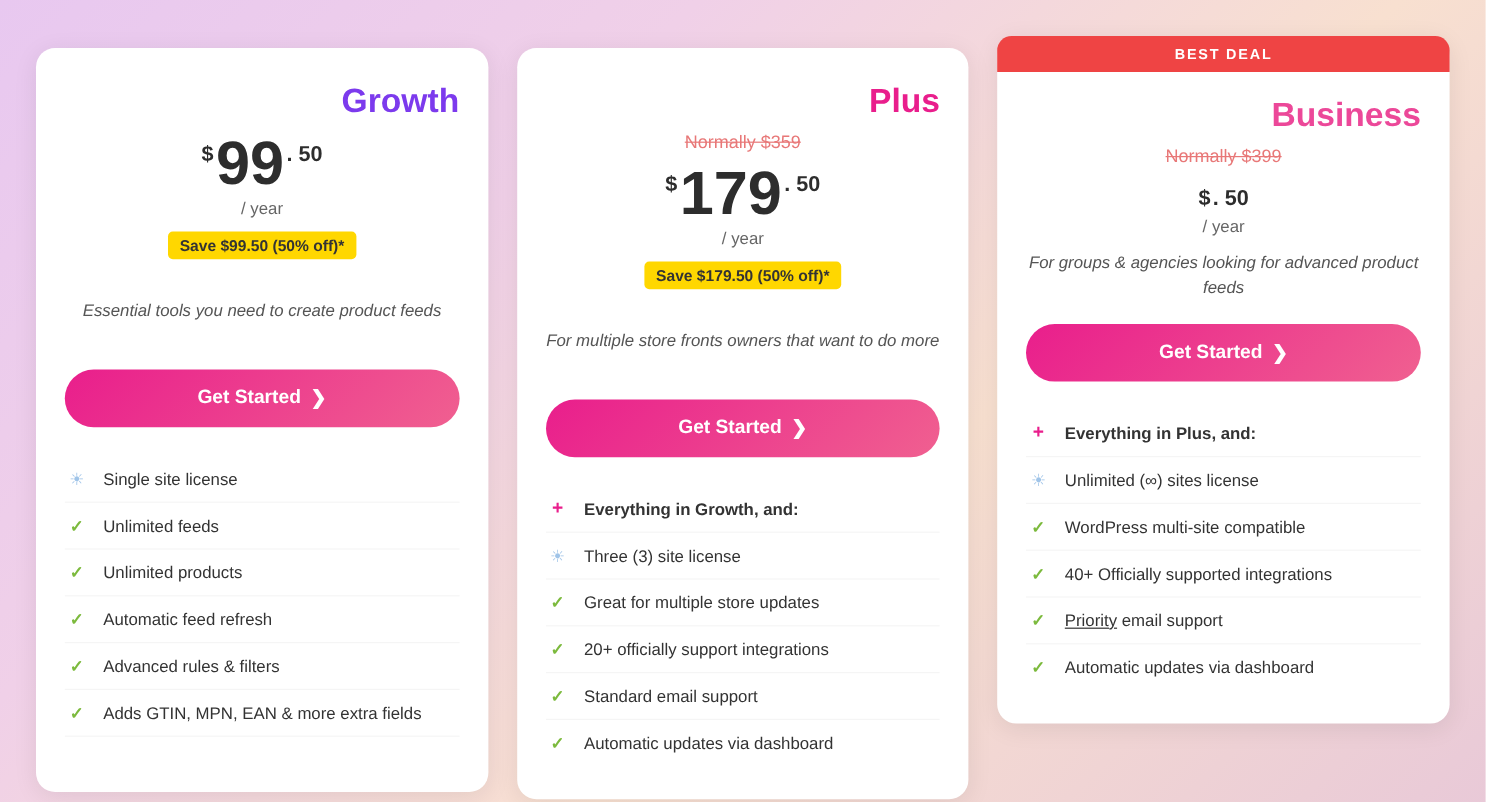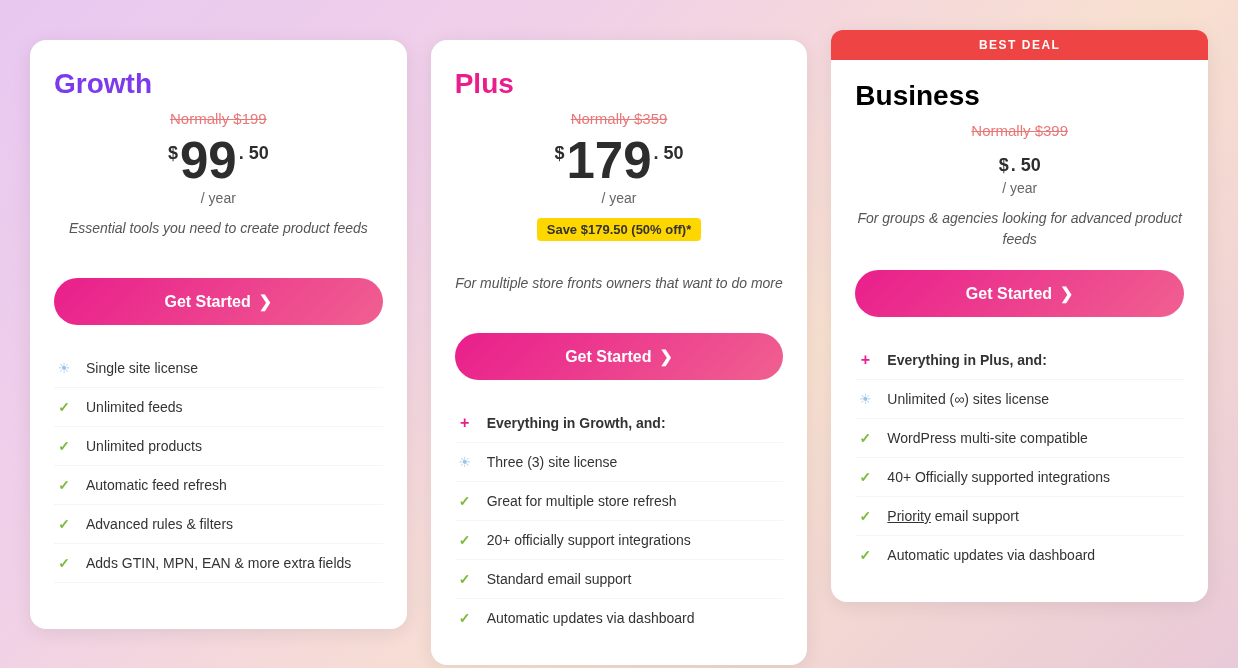--- a/index.html
+++ b/index.html
@@ -36,28 +36,28 @@
       color: white;
       text-align: center;
       font-size: 12px;
       font-weight: 600;
       letter-spacing: 1.5px;
       padding: 8px;
       border-radius: 12px 12px 0 0;
       margin: -28px -24px 20px -24px;
     }
     .plan-title {
-      text-align: left;
+      text-align: right;
       font-size: 28px;
       font-weight: 700;
       margin-bottom: 10px;
     }
     .plan-title.growth { color: #7c3aed; }
     .plan-title.plus { color: #e91e8c; }
-    .plan-title.business { color: #000000; }
+    .plan-title.business { color: #ec4899; }
     .original-price {
       text-align: center;
       color: #e87878;
       text-decoration: line-through;
       font-size: 15px;
       margin-bottom: 8px;
     }
     .price-row {
       display: flex;
       align-items: flex-start;
@@ -158,27 +158,29 @@
     .underline-feature {
       text-decoration: underline;
     }
   </style>
 </head>
 <body>
 
 <div class="pricing-container">
 <div class="plan-card">
       <div class="plan-title growth">Growth</div>
-      <div class="original-price">Normally $199</div>
       <div class="price-row">
     <span class="price-dollar">$</span>
     <span class="price-main">99</span>
     <span class="price-cents">. 50</span>
   </div>
       <div class="price-period">/ year</div>
+      <div class="save-row">
+    <span class="save-badge">Save $99.50 (50% off)*</span>
+  </div>
       <div class="plan-description">Essential tools you need to create product feeds</div>
       <button class="get-started-btn">
     Get Started <span class="chevron-icon">❯</span>
   </button>
       <ul class="feature-list">
         <li class="feature-item">
       <span class="feature-icon globe-icon">☀</span>
       <span>Single site license</span>
     </li>
         <li class="feature-item">
@@ -227,21 +229,21 @@
         <li class="feature-item">
       <span class="feature-icon plus-icon">+</span>
       <span><strong>Everything in Growth, and:</strong></span>
     </li>
         <li class="feature-item">
       <span class="feature-icon globe-icon">☀</span>
       <span>Three (3) site license</span>
     </li>
         <li class="feature-item">
       <span class="feature-icon check-icon">✓</span>
-      <span>Great for multiple store refresh</span>
+      <span>Great for multiple store updates</span>
     </li>
         <li class="feature-item">
       <span class="feature-icon check-icon">✓</span>
       <span>20+ officially support integrations</span>
     </li>
         <li class="feature-item">
       <span class="feature-icon check-icon">✓</span>
       <span>Standard email support</span>
     </li>
         <li class="feature-item">

